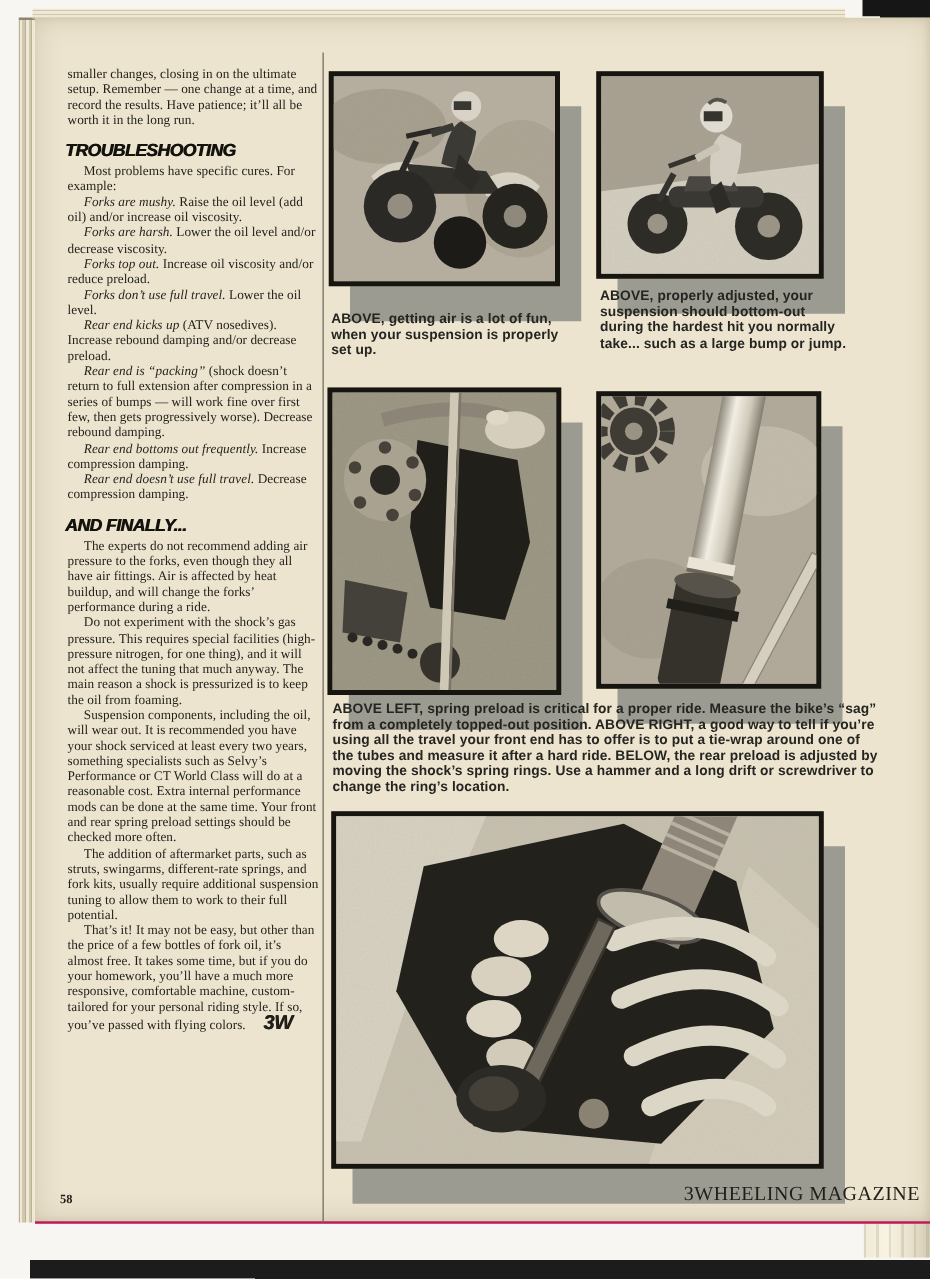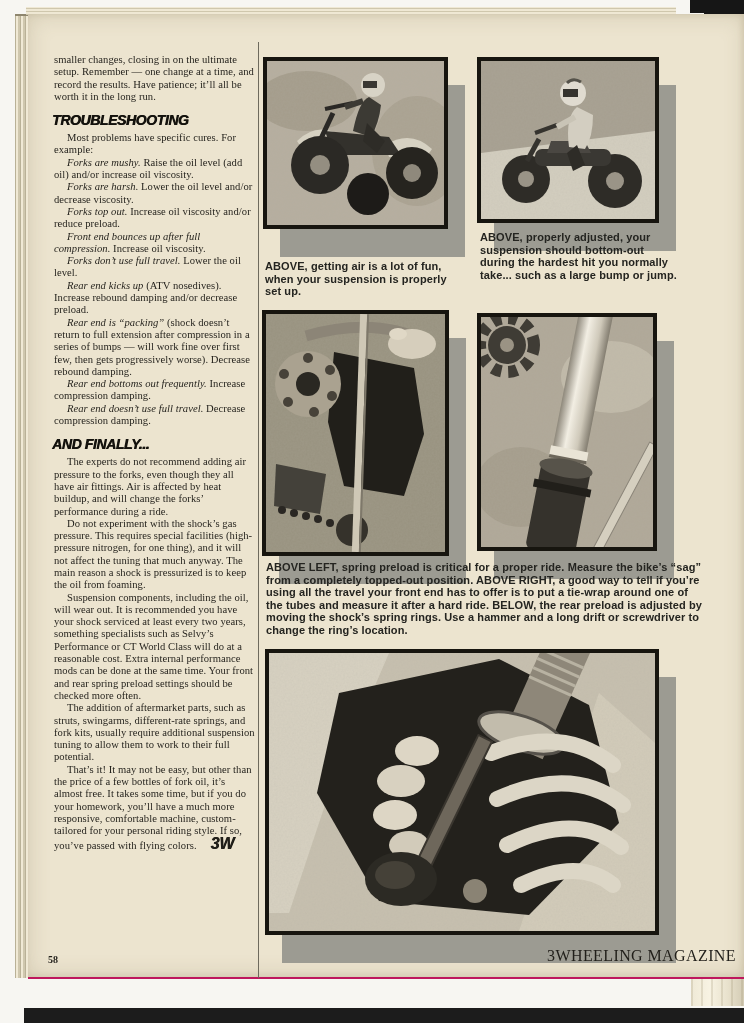--- a/index.html
+++ b/index.html
@@ -42,21 +42,21 @@
     border:4px solid #17150f;background:#b6ae9f;}
   .ph svg{display:block;width:100%;height:100%;}
   .ph1{left:235px;top:43px;width:185px;height:172px;}
   .ph2{left:449px;top:43px;width:182px;height:166px;}
   .ph3{left:234px;top:296px;width:187px;height:246px;}
   .ph4{left:449px;top:299px;width:180px;height:238px;}
   .ph5{left:237px;top:635px;width:394px;height:286px;}
   
   .cap{position:absolute;font-family:"Liberation Sans",sans-serif;font-weight:bold;
     font-size:11px;line-height:12.6px;color:#242420;letter-spacing:.1px;}
-  .cap1{left:237px;top:246px;width:192px;}
+  .cap1{left:237px;top:235px;width:192px;}
   .cap2{left:452px;top:217px;width:202px;}
   .cap3{left:238px;top:547px;width:438px;}
   
   .footer-num{position:absolute;left:20px;bottom:12px;font-size:10px;font-weight:bold;color:#211f1a;}
   .footer-mag{position:absolute;right:10px;bottom:12px;font-size:16px;font-weight:normal;
     letter-spacing:.4px;color:#211f1a;text-align:right;}
 </style>
 </head>
 <body>
 
@@ -88,21 +88,20 @@
 
     <div class="col-left">
       <p class="body">smaller changes, closing in on the ultimate setup. Remember — one change at a time, and record the results. Have patience; it’ll all be worth it in the long run.</p>
 
       <h2 class="heading">TROUBLESHOOTING</h2>
       <p class="body indent">Most problems have specific cures. For example:</p>
 
       <p class="body indent cure"><i>Forks are mushy.</i><span> Raise the oil level (add oil) and/or increase oil viscosity.</span></p>
       <p class="body indent cure"><i>Forks are harsh.</i><span> Lower the oil level and/or decrease viscosity.</span></p>
       <p class="body indent cure"><i>Forks top out.</i><span> Increase oil viscosity and/or reduce preload.</span></p>
-      <p class="body indent cure"><i>Front end bounces up after full compression.</i><span> Increase oil viscosity.</span></p>
       <p class="body indent cure"><i>Forks don’t use full travel.</i><span> Lower the oil level.</span></p>
       <p class="body indent cure"><i>Rear end kicks up</i><span> (ATV nosedives). Increase rebound damping and/or decrease preload.</span></p>
       <p class="body indent cure"><i>Rear end is “packing”</i><span> (shock doesn’t return to full extension after compression in a series of bumps — will work fine over first few, then gets progressively worse). Decrease rebound damping.</span></p>
       <p class="body indent cure"><i>Rear end bottoms out frequently.</i><span> Increase compression damping.</span></p>
       <p class="body indent cure"><i>Rear end doesn’t use full travel.</i><span> Decrease compression damping.</span></p>
 
       <h2 class="heading">AND FINALLY...</h2>
       <p class="body indent">The experts do not recommend adding air pressure to the forks, even though they all have air fittings. Air is affected by heat buildup, and will change the forks’ performance during a ride.</p>
       <p class="body indent">Do not experiment with the shock’s gas pressure. This requires special facilities (high-pressure nitrogen, for one thing), and it will not affect the tuning that much anyway. The main reason a shock is pressurized is to keep the oil from foaming.</p>
       <p class="body indent">Suspension components, including the oil, will wear out. It is recommended you have your shock serviced at least every two years, something specialists such as Selvy’s Performance or CT World Class will do at a reasonable cost. Extra internal performance mods can be done at the same time. Your front and rear spring preload settings should be checked more often.</p>

